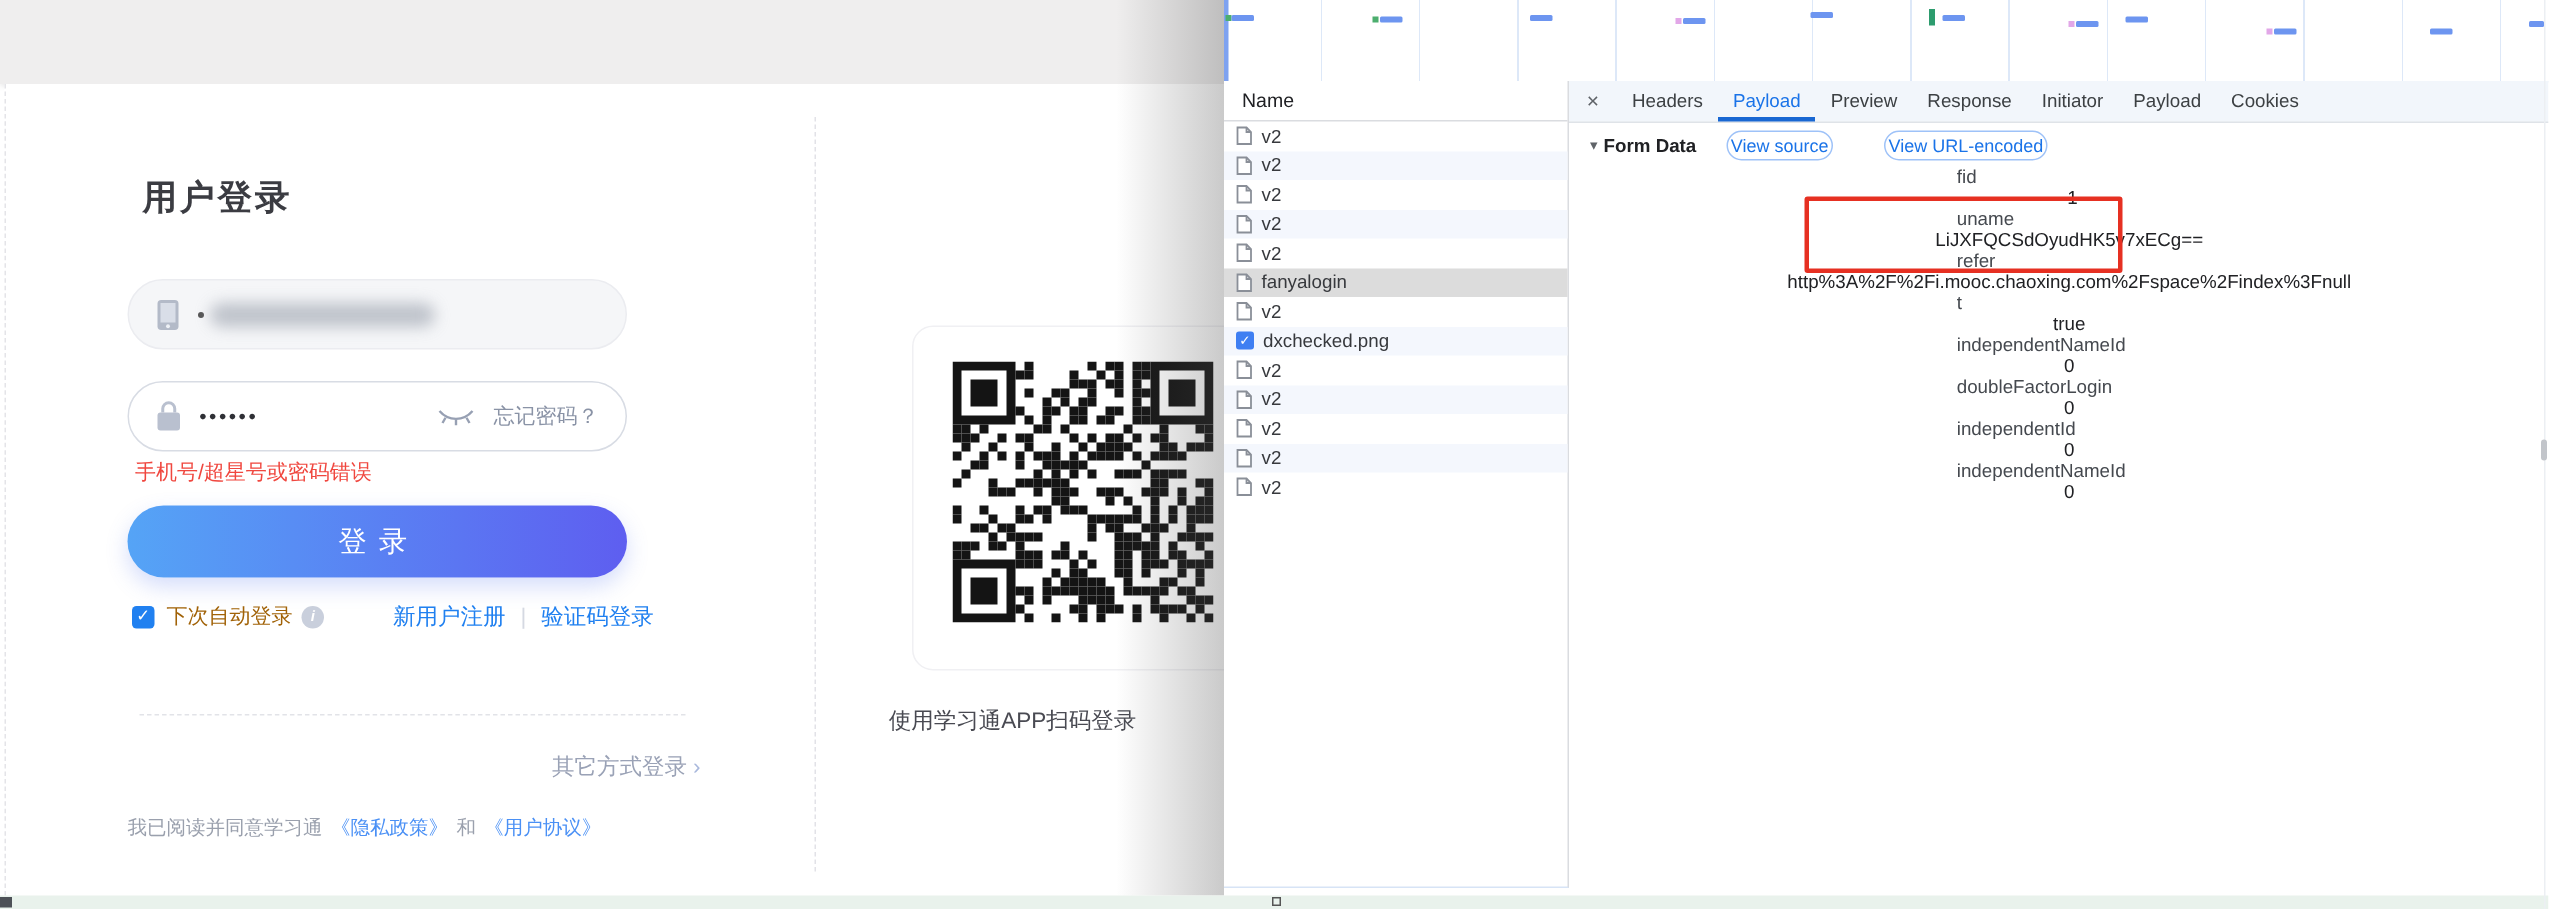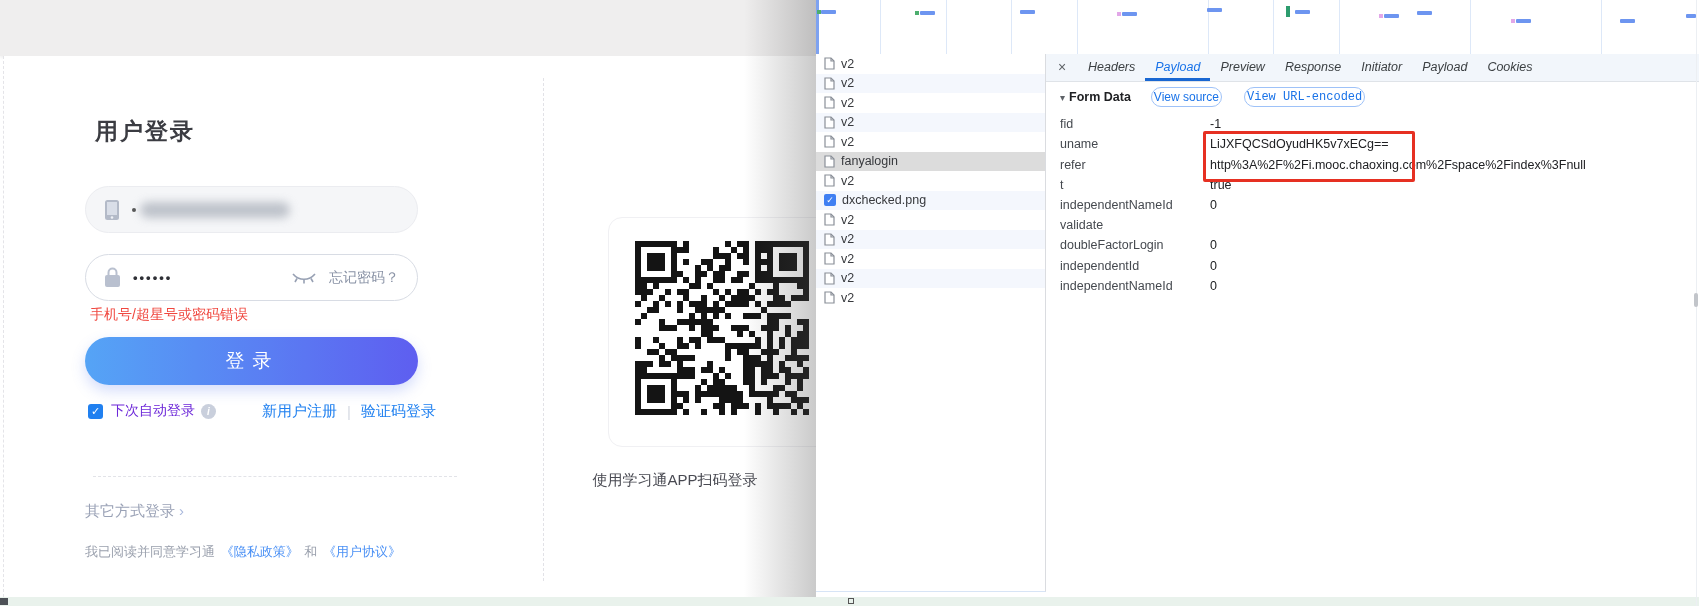--- a/index.html
+++ b/index.html
@@ -26,28 +26,28 @@
   .eye-wrap{margin-left:auto;display:flex;align-items:center;}
   .forgot{margin:0 18px 0 12px;color:#8a93a6;font-size:14px;white-space:nowrap;}
   .error-text{left:90px;top:306px;color:#f0473f;font-size:14px;}
   .login-btn{left:85px;top:337px;width:333px;height:48px;border-radius:26px;border:none;
              background:linear-gradient(90deg,#55a4f6,#5e5ef0);color:#fff;font-size:19px;
              letter-spacing:8px;padding-left:8px;display:flex;align-items:center;justify-content:center;
              box-shadow:0 6px 14px rgba(86,120,240,.25);}
   .auto-row{left:88px;top:402px;display:flex;align-items:center;font-size:14px;}
   .checkbox{width:15px;height:15px;background:#2080f0;border-radius:3px;color:#fff;font-size:11px;
             line-height:15px;text-align:center;}
-  .auto-label{margin-left:8px;color:#6d28d9;}
+  .auto-label{margin-left:8px;color:#a16207;}
   .info-icon{margin-left:6px;width:15px;height:15px;border-radius:50%;background:#c9cfdc;color:#fff;
              font-size:10px;line-height:15px;text-align:center;font-style:italic;font-weight:bold;}
   .reg-links{left:262px;top:402px;display:flex;align-items:center;font-size:15px;color:#2080f0;}
   .reg-links .sep{color:#d5d9e2;margin:0 10px;}
   .reg-links span{cursor:pointer;}
   .dashed-hr{left:93px;top:476px;width:364px;height:0;border-top:1px dashed #e2e3e8;}
-  .other-login{left:85px;top:502px;width:372px;text-align:left;color:#9aa2b6;font-size:15px;}
+  .other-login{left:95px;top:502px;width:372px;text-align:right;color:#9aa2b6;font-size:15px;}
   .other-login .chev{color:#a9b8dc;margin-left:4px;}
   .agreement{left:85px;top:543px;width:372px;text-align:left;font-size:13px;color:#9aa0ad;}
   .agreement a{color:#4a90f5;text-decoration:none;margin:0 2px;}
   .vdivider{left:543px;top:78px;height:503px;width:0;border-left:1px dashed #e2e2e7;}
   .qr-card{left:608px;top:217px;width:240px;height:230px;background:#fff;border:1px solid #f0f0f3;
            border-radius:14px;box-sizing:border-box;}
   .qr-box{left:635px;top:241px;width:174px;height:174px;}
   .qr-caption{left:560px;top:471px;width:230px;text-align:center;font-size:15px;color:#494a52;}
   .shadow-right{position:absolute;left:744px;top:0;width:72px;height:597px;pointer-events:none;
                 background:linear-gradient(to right,rgba(100,100,100,0),rgba(80,80,80,.30));}
@@ -72,31 +72,31 @@
   .req-row.striped{background:#f4f7fd;}
   .req-row.selected{background:#dcdcdc;}
   .req-row .lbl{margin-left:6px;}
   .img-icon{width:12px;height:12px;background:#3f7ff2;border-radius:2px;color:#fff;font-size:9px;
             line-height:12px;text-align:center;flex:0 0 auto;}
 
   .details-pane{position:absolute;left:230px;top:54px;width:653px;height:543px;background:#fff;}
   .tabbar{height:27px;background:#f2f6fb;border-bottom:1px solid #dfe3e8;display:flex;
           align-items:stretch;font-size:12.5px;color:#3c4043;}
   .close-x{width:32px;text-align:center;line-height:27px;color:#5f6368;font-size:14px;cursor:pointer;}
-  .tab{padding:0 10px;line-height:27px;cursor:pointer;font-style:italic;}
+  .tab{padding:0 10px;line-height:27px;cursor:pointer;}
   .tab.active{color:#1a73e8;box-shadow:inset 0 -3px 0 #1967d2;}
   .payload{padding:5px 0 0 14px;font-size:12.5px;}
   .formdata-row{display:flex;align-items:center;height:20px;}
   .caret{color:#5f6368;margin-right:4px;font-size:10px;}
   .fd-title{font-weight:bold;color:#202124;}
   .pill-btn{margin-left:20px;border:1px solid #9ec2f8;background:#fff;color:#1a73e8;border-radius:12px;
             padding:2px 2px;font-size:12px;cursor:pointer;}
-  .pill-btn + .pill-btn{margin-left:22px;font-family:Liberation Mono, monospace;}
+  .pill-btn + .pill-btn{margin-left:34px;}
   .kv-rows{margin-top:4px;}
-  .kv-row{display:flex;align-items:flex-end;min-height:20.2px;}
+  .kv-row{display:flex;align-items:center;min-height:20.2px;flex-direction:column;}
   .kv-key{width:150px;color:#45494f;flex:0 0 auto;}
   .kv-val{color:#202124;white-space:nowrap;}
   .red-box{position:absolute;left:387px;top:131px;width:206px;height:45px;border:3px solid #e63022;
            border-radius:2px;z-index:5;pointer-events:none;}
 
   .bottom-strip{position:absolute;left:0;top:597px;width:1699px;height:9px;background:#e9f2ec;z-index:10;}
   .h-thumb{position:absolute;left:0;top:1px;width:8px;height:7px;background:#4d5157;}
   .h-mark{position:absolute;left:848px;top:1px;width:6px;height:6px;border:1px solid #555;box-sizing:border-box;}
   .v-track{position:absolute;left:1696px;top:0;width:1px;height:606px;background:#eceff3;z-index:11;}
   .v-thumb{position:absolute;left:1694px;top:293px;width:4px;height:14px;background:#c2c5ca;border-radius:2px;z-index:12;}
@@ -520,20 +520,21 @@
     <div class="wf-cap cap-pink" style="left:563px;top:14px"></div>
     <div class="wf-dash" style="left:568px;top:14px"></div>
     <div class="wf-dash" style="left:601px;top:11px"></div>
     <div class="wf-cap cap-pink" style="left:695px;top:19px"></div>
     <div class="wf-dash" style="left:700px;top:19px"></div>
     <div class="wf-dash" style="left:804px;top:19px"></div>
     <div class="wf-dash" style="left:870px;top:14px;width:10px"></div>
   </div>
 
   <div class="name-pane">
+    <div class="name-header">Name</div>
     <div class="req-row">
         <svg width="11" height="13" viewBox="0 0 11 13">
           <path d="M1 1 h6 l3 3 v8 h-9 z" fill="#fff" stroke="#8a8f98" stroke-width="1.2"></path>
           <path d="M7 1 v3 h3" fill="none" stroke="#8a8f98" stroke-width="1.2"></path>
         </svg>
         <span class="lbl">v2</span>
       </div>
     <div class="req-row striped">
         <svg width="11" height="13" viewBox="0 0 11 13">
           <path d="M1 1 h6 l3 3 v8 h-9 z" fill="#fff" stroke="#8a8f98" stroke-width="1.2"></path>
@@ -650,24 +651,20 @@
           </div>
         <div class="kv-row">
             <span class="kv-key">t</span>
             <span class="kv-val">true</span>
           </div>
         <div class="kv-row">
             <span class="kv-key">independentNameId</span>
             <span class="kv-val">0</span>
           </div>
         <div class="kv-row">
-            <span class="kv-key">validate</span>
-            <span class="kv-val"></span>
-          </div>
-        <div class="kv-row">
             <span class="kv-key">doubleFactorLogin</span>
             <span class="kv-val">0</span>
           </div>
         <div class="kv-row">
             <span class="kv-key">independentId</span>
             <span class="kv-val">0</span>
           </div>
         <div class="kv-row">
             <span class="kv-key">independentNameId</span>
             <span class="kv-val">0</span>

